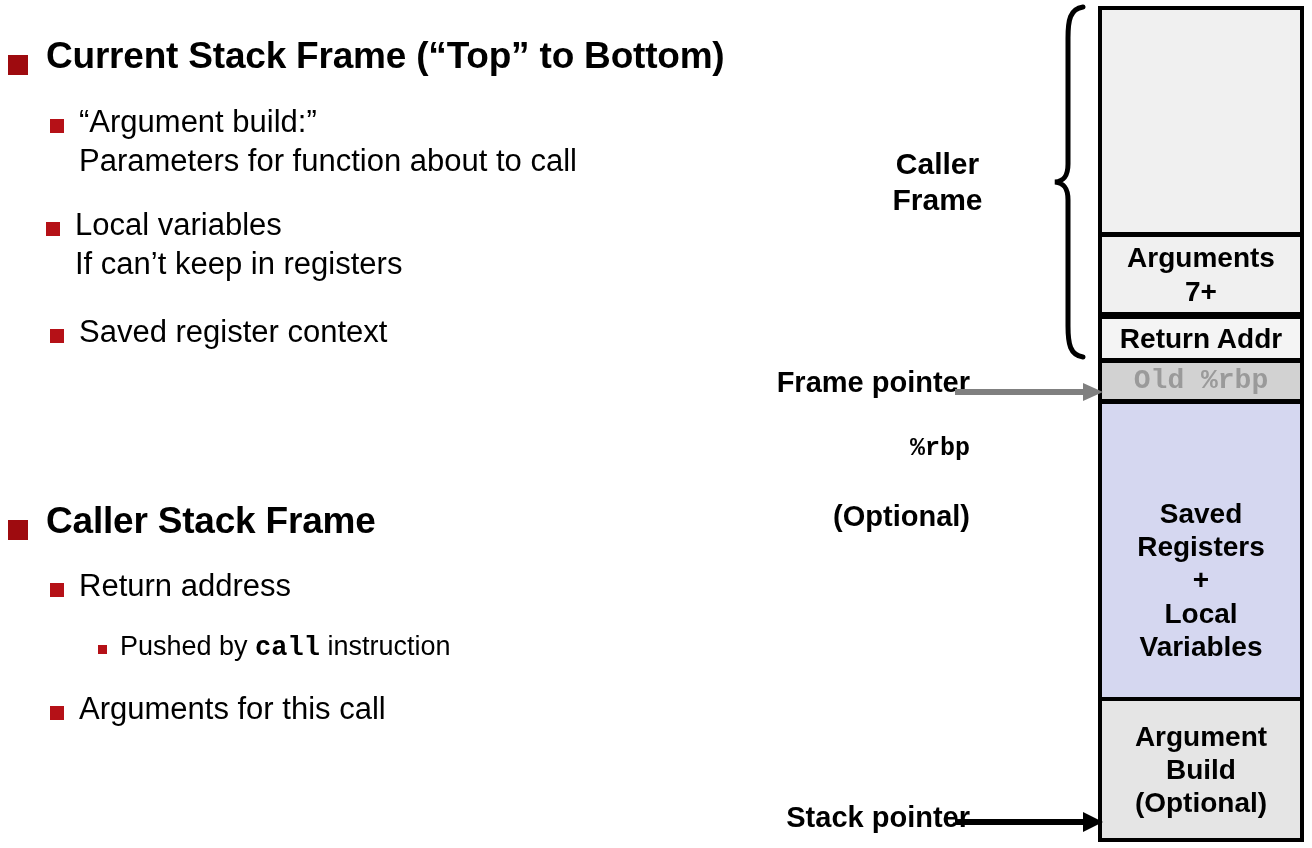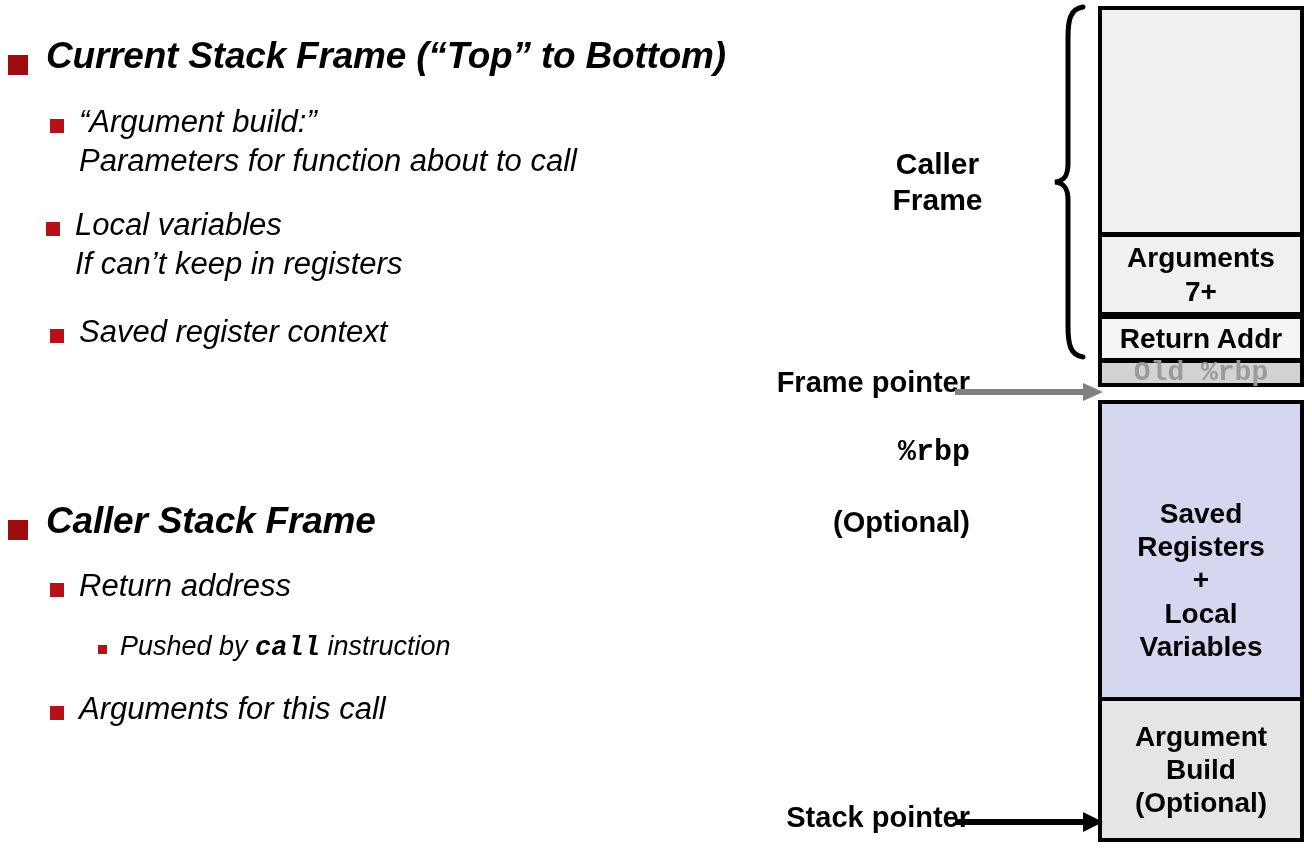--- a/index.html
+++ b/index.html
@@ -22,21 +22,20 @@
     height: 848px;
   }
 
   
   .bullets {
     position: absolute;
     left: 0px;
     top: 0px;
     width: 760px;
     height: 660px;
-    font-style: italic;
   }
 
   .row {
     position: absolute;
     display: flex;
     align-items: flex-start;
   }
 
   .sq {
     flex: 0 0 auto;
@@ -109,21 +108,21 @@
     text-align: center;
     font-weight: bold;
     color: #000000;
     white-space: pre-line;
     line-height: 1.18;
   }
 
   .cell-empty   { top: 6px;   height: 230px; background: #f0f0f0; }
   .cell-args    { top: 233px; height: 83px;  background: #f0f0f0; font-size: 28px; }
   .cell-retaddr { top: 315px; height: 47px;  background: #f4f4f4; font-size: 28px; }
-  .cell-oldrbp  { top: 359px; height: 28px;  background: #d2d2d2; font-size: 28px; color:#9a9a9a; }
+  .cell-oldrbp  { top: 359px; height: 44px;  background: #d2d2d2; font-size: 28px; color:#9a9a9a; }
   .cell-saved   { top: 400px; height: 360px; background: #d5d7f0; font-size: 28px; }
   .cell-argbld  { top: 697px; height: 145px; background: #e5e5e5; font-size: 28px; }
 
   
   .brace {
     position: absolute;
     left: 1052px;
     top: 4px;
     width: 34px;
     height: 356px;
@@ -154,21 +153,21 @@
   }
   .lbl-sp {
     left: 700px;
     top: 765px;
     width: 270px;
     font-size: 29px;
     white-space: pre-line;
   }
   .reg-mono {
     font-family: "Liberation Mono", "DejaVu Sans Mono", monospace;
-    font-size: 30px;
+    font-size: 25px;
     font-weight: bold;
   }
 
   .arrow {
     position: absolute;
   }
   .arrow-rbp { left: 955px; top: 378px; width: 150px; height: 28px; }
   .arrow-rsp { left: 955px; top: 808px; width: 150px; height: 28px; }
 </style>
 </head>

